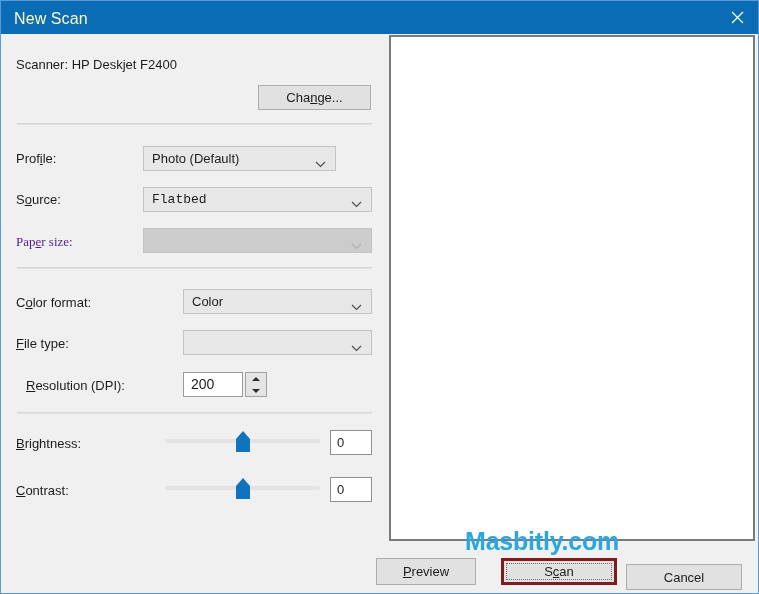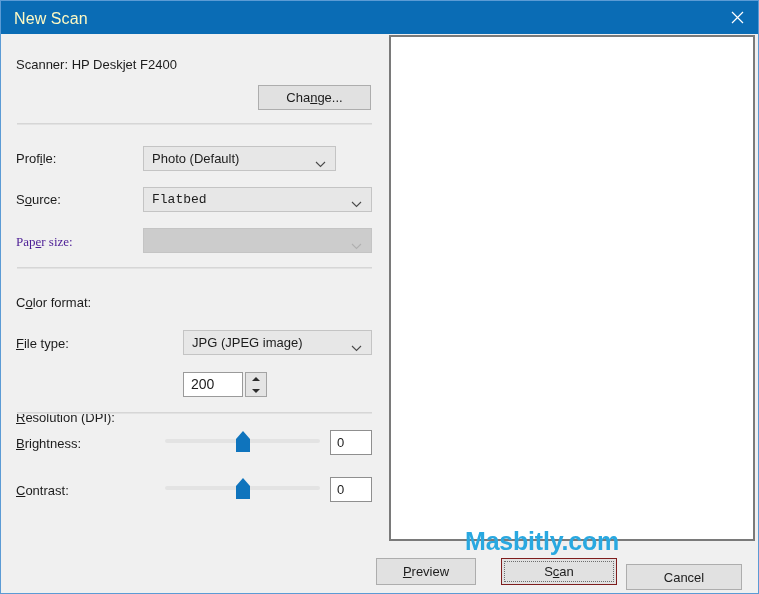--- a/index.html
+++ b/index.html
@@ -88,21 +88,21 @@
     font-family: "Liberation Sans", sans-serif;
     font-size: 13px;
     color: #1c1c1c;
     display: flex;
     align-items: center;
     justify-content: center;
     cursor: default;
     padding: 0;
   }
   .btn.default {
-    border: 1px solid #7f1d1d;
+    border: 3px solid #7f1d1d;
     background: #e1e1e1;
   }
   .btn.default .focus-ring {
     position: absolute;
     left: 2px; top: 2px; right: 2px; bottom: 2px;
     border: 1px dotted #6d6d6d;
     pointer-events: none;
   }
 
   
@@ -332,32 +332,39 @@
       <span class="chev">
         <svg width="11" height="7" viewBox="0 0 11 7">
             <path d="M1,1 L5.5,5.5 L10,1" stroke="#b0b0b0" stroke-width="1.1" fill="none"></path>
           </svg>
       </span>
     </div>
 
     <div class="sep" style="top:233px;"></div>
 
     <div class="row-label" style="left:14px; top:261px;"><span>C</span><span class="acc">o</span><span>lor format:</span></div>
-
-    <div class="row-label" style="left:14px; top:302px;"><span></span><span class="acc">F</span><span>ile type:</span></div>
-    <div class="combo" style="left:181px; top:296px; width:189px;">
-      <span class="combo-text">JPG (JPEG image)</span>
+    <div class="combo" style="left:181px; top:255px; width:189px;">
+      <span class="combo-text">Color</span>
       <span class="chev">
         <svg width="11" height="7" viewBox="0 0 11 7">
             <path d="M1,1 L5.5,5.5 L10,1" stroke="#4a4a4a" stroke-width="1.1" fill="none"></path>
           </svg>
       </span>
     </div>
 
-    <div class="row-label" style="left:14px; top:344px;margin-top:32px;"><span></span><span class="acc">R</span><span>esolution (DPI):</span></div>
+    <div class="row-label" style="left:14px; top:302px;"><span></span><span class="acc">F</span><span>ile type:</span></div>
+    <div class="combo" style="left:181px; top:296px; width:189px;">
+      <span class="chev">
+        <svg width="11" height="7" viewBox="0 0 11 7">
+            <path d="M1,1 L5.5,5.5 L10,1" stroke="#4a4a4a" stroke-width="1.1" fill="none"></path>
+          </svg>
+      </span>
+    </div>
+
+    <div class="row-label" style="left:24px; top:344px;"><span></span><span class="acc">R</span><span>esolution (DPI):</span></div>
     <div id="resolution-spinbox">
       <span id="resolution-value">200</span>
     </div>
     <div id="resolution-spinner">
       <div class="spin-up">
           <span class="tri-up"></span>
         </div>
       <div class="spin-down">
           <span class="tri-down"></span>
         </div>

